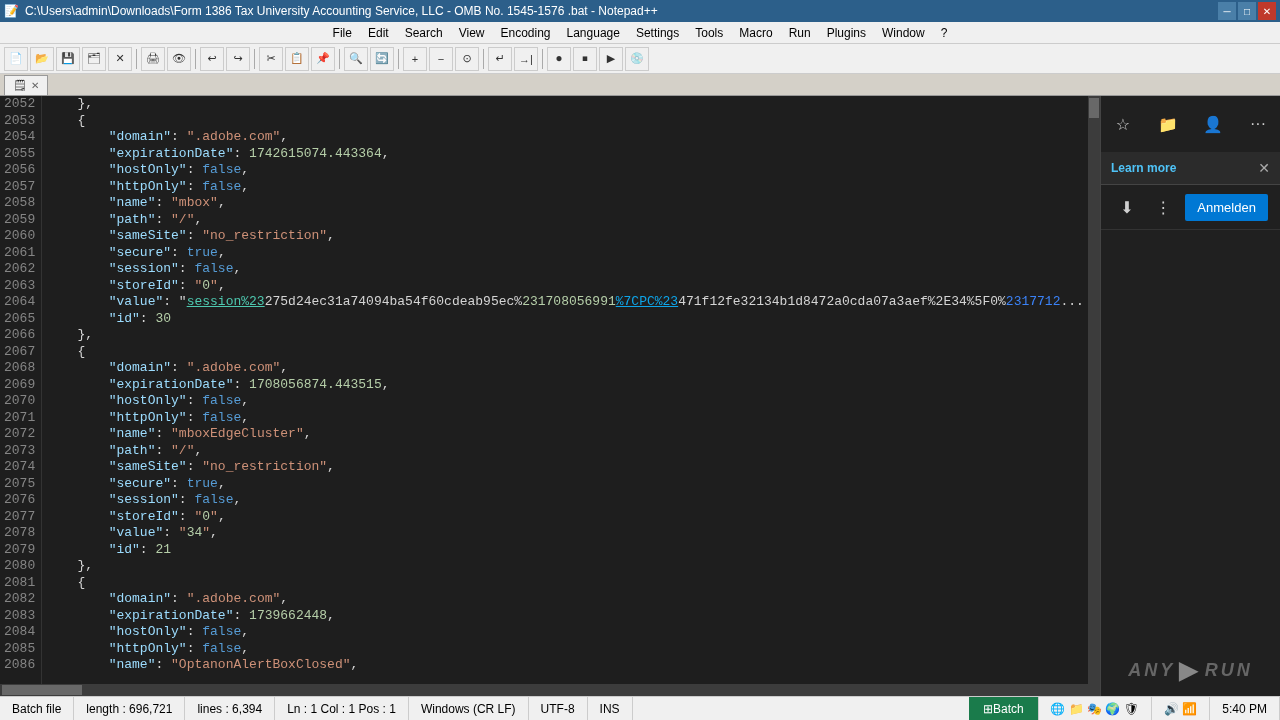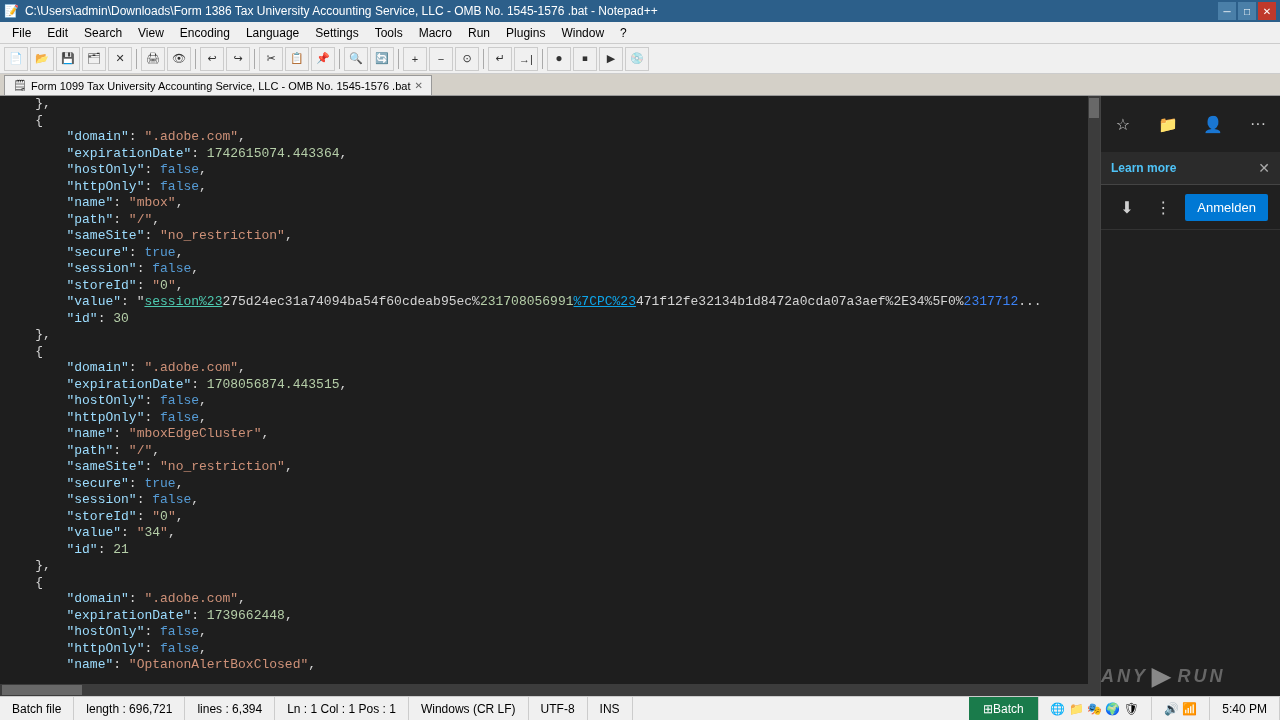--- a/index.html
+++ b/index.html
@@ -34,20 +34,21 @@
     
     .menu-bar {
       background: #f0f0f0;
       height: 22px;
       display: flex;
       align-items: center;
       padding: 0 4px;
       font-family: 'Segoe UI', sans-serif;
       font-size: 12px;
       border-bottom: 1px solid #ccc;
+      justify-content: center;
     }
     .menu-item {
       padding: 2px 8px;
       cursor: pointer;
       color: #000;
     }
 
     
     .toolbar {
       background: #f0f0f0;
@@ -257,22 +258,22 @@
       height: 12px;
       background: #3c3c3c;
       display: flex;
       align-items: center;
     }
 
     .anyrun-logo-area {
       flex: 1;
       display: flex;
       align-items: flex-end;
-      justify-content: flex-start;
-      padding-bottom: 6px;
+      justify-content: center;
+      padding-bottom: 12px;
     }
 
     .anyrun-text {
       color: #555;
       font-family: Arial, sans-serif;
       font-size: 18px;
       font-weight: bold;
       letter-spacing: 3px;
       display: flex;
       align-items: center;
@@ -342,29 +343,64 @@
     <div class="toolbar-sep"></div>
     <button class="toolbar-btn">⏺</button>
     <button class="toolbar-btn">⏹</button>
     <button class="toolbar-btn">▶</button>
     <button class="toolbar-btn">💿</button>
   </div>
 
   <div class="tab-bar">
     <div class="tab">
       <span>🗒</span>
-      <span>Form 1099 Tax University Accounting Service, LLC - OMB No. 1545-1576 .bat</span>
       <span class="tab-close">✕</span>
     </div>
   </div>
 
   <div class="editor-and-browser">
 
     <div class="notepad-editor">
       <div class="code-lines">
+        <div class="line-num-col" id="line-num-col" style="white-space: pre;">2052
+2053
+2054
+2055
+2056
+2057
+2058
+2059
+2060
+2061
+2062
+2063
+2064
+2065
+2066
+2067
+2068
+2069
+2070
+2071
+2072
+2073
+2074
+2075
+2076
+2077
+2078
+2079
+2080
+2081
+2082
+2083
+2084
+2085
+2086
+</div>
         <div class="code-col" id="code-col">    },
     {
         <span style="color:#9cdcfe">"domain"</span>: <span style="color:#ce9178">".adobe.com"</span>,
         <span style="color:#9cdcfe">"expirationDate"</span>: <span style="color:#b5cea8">1742615074.443364</span>,
         <span style="color:#9cdcfe">"hostOnly"</span>: <span style="color:#569cd6">false</span>,
         <span style="color:#9cdcfe">"httpOnly"</span>: <span style="color:#569cd6">false</span>,
         <span style="color:#9cdcfe">"name"</span>: <span style="color:#ce9178">"mbox"</span>,
         <span style="color:#9cdcfe">"path"</span>: <span style="color:#ce9178">"/"</span>,
         <span style="color:#9cdcfe">"sameSite"</span>: <span style="color:#ce9178">"no_restriction"</span>,
         <span style="color:#9cdcfe">"secure"</span>: <span style="color:#569cd6">true</span>,

